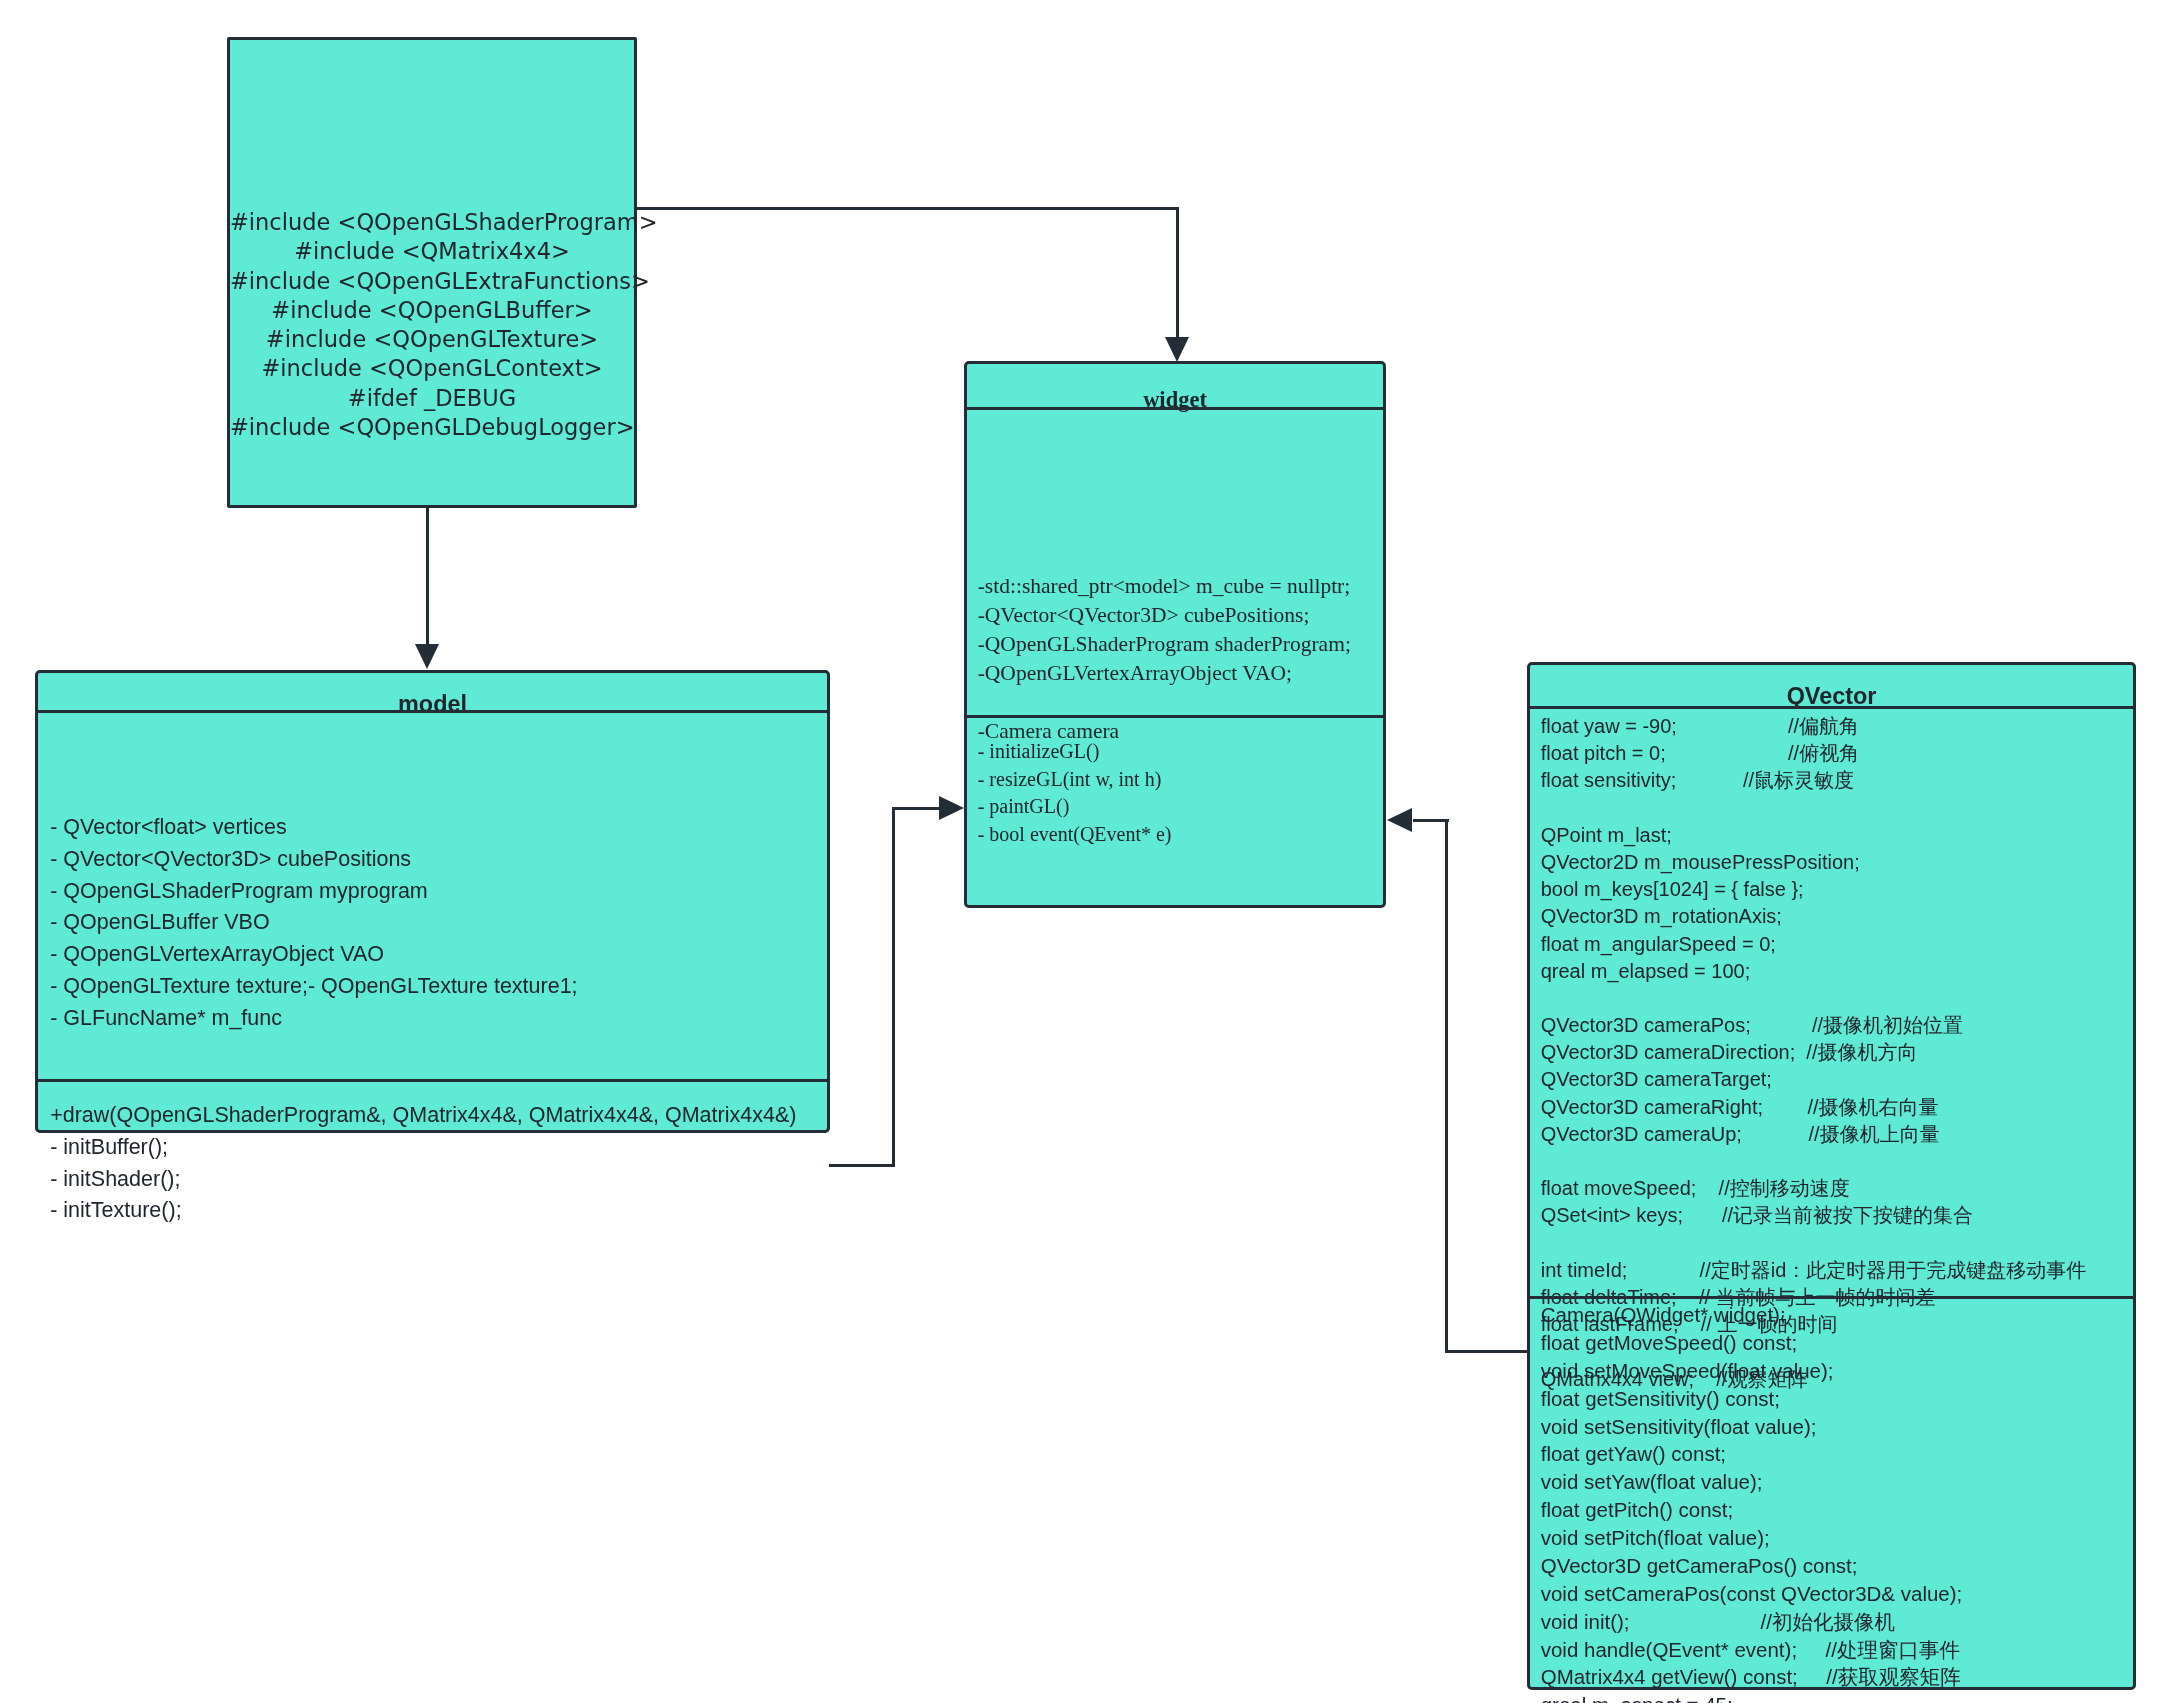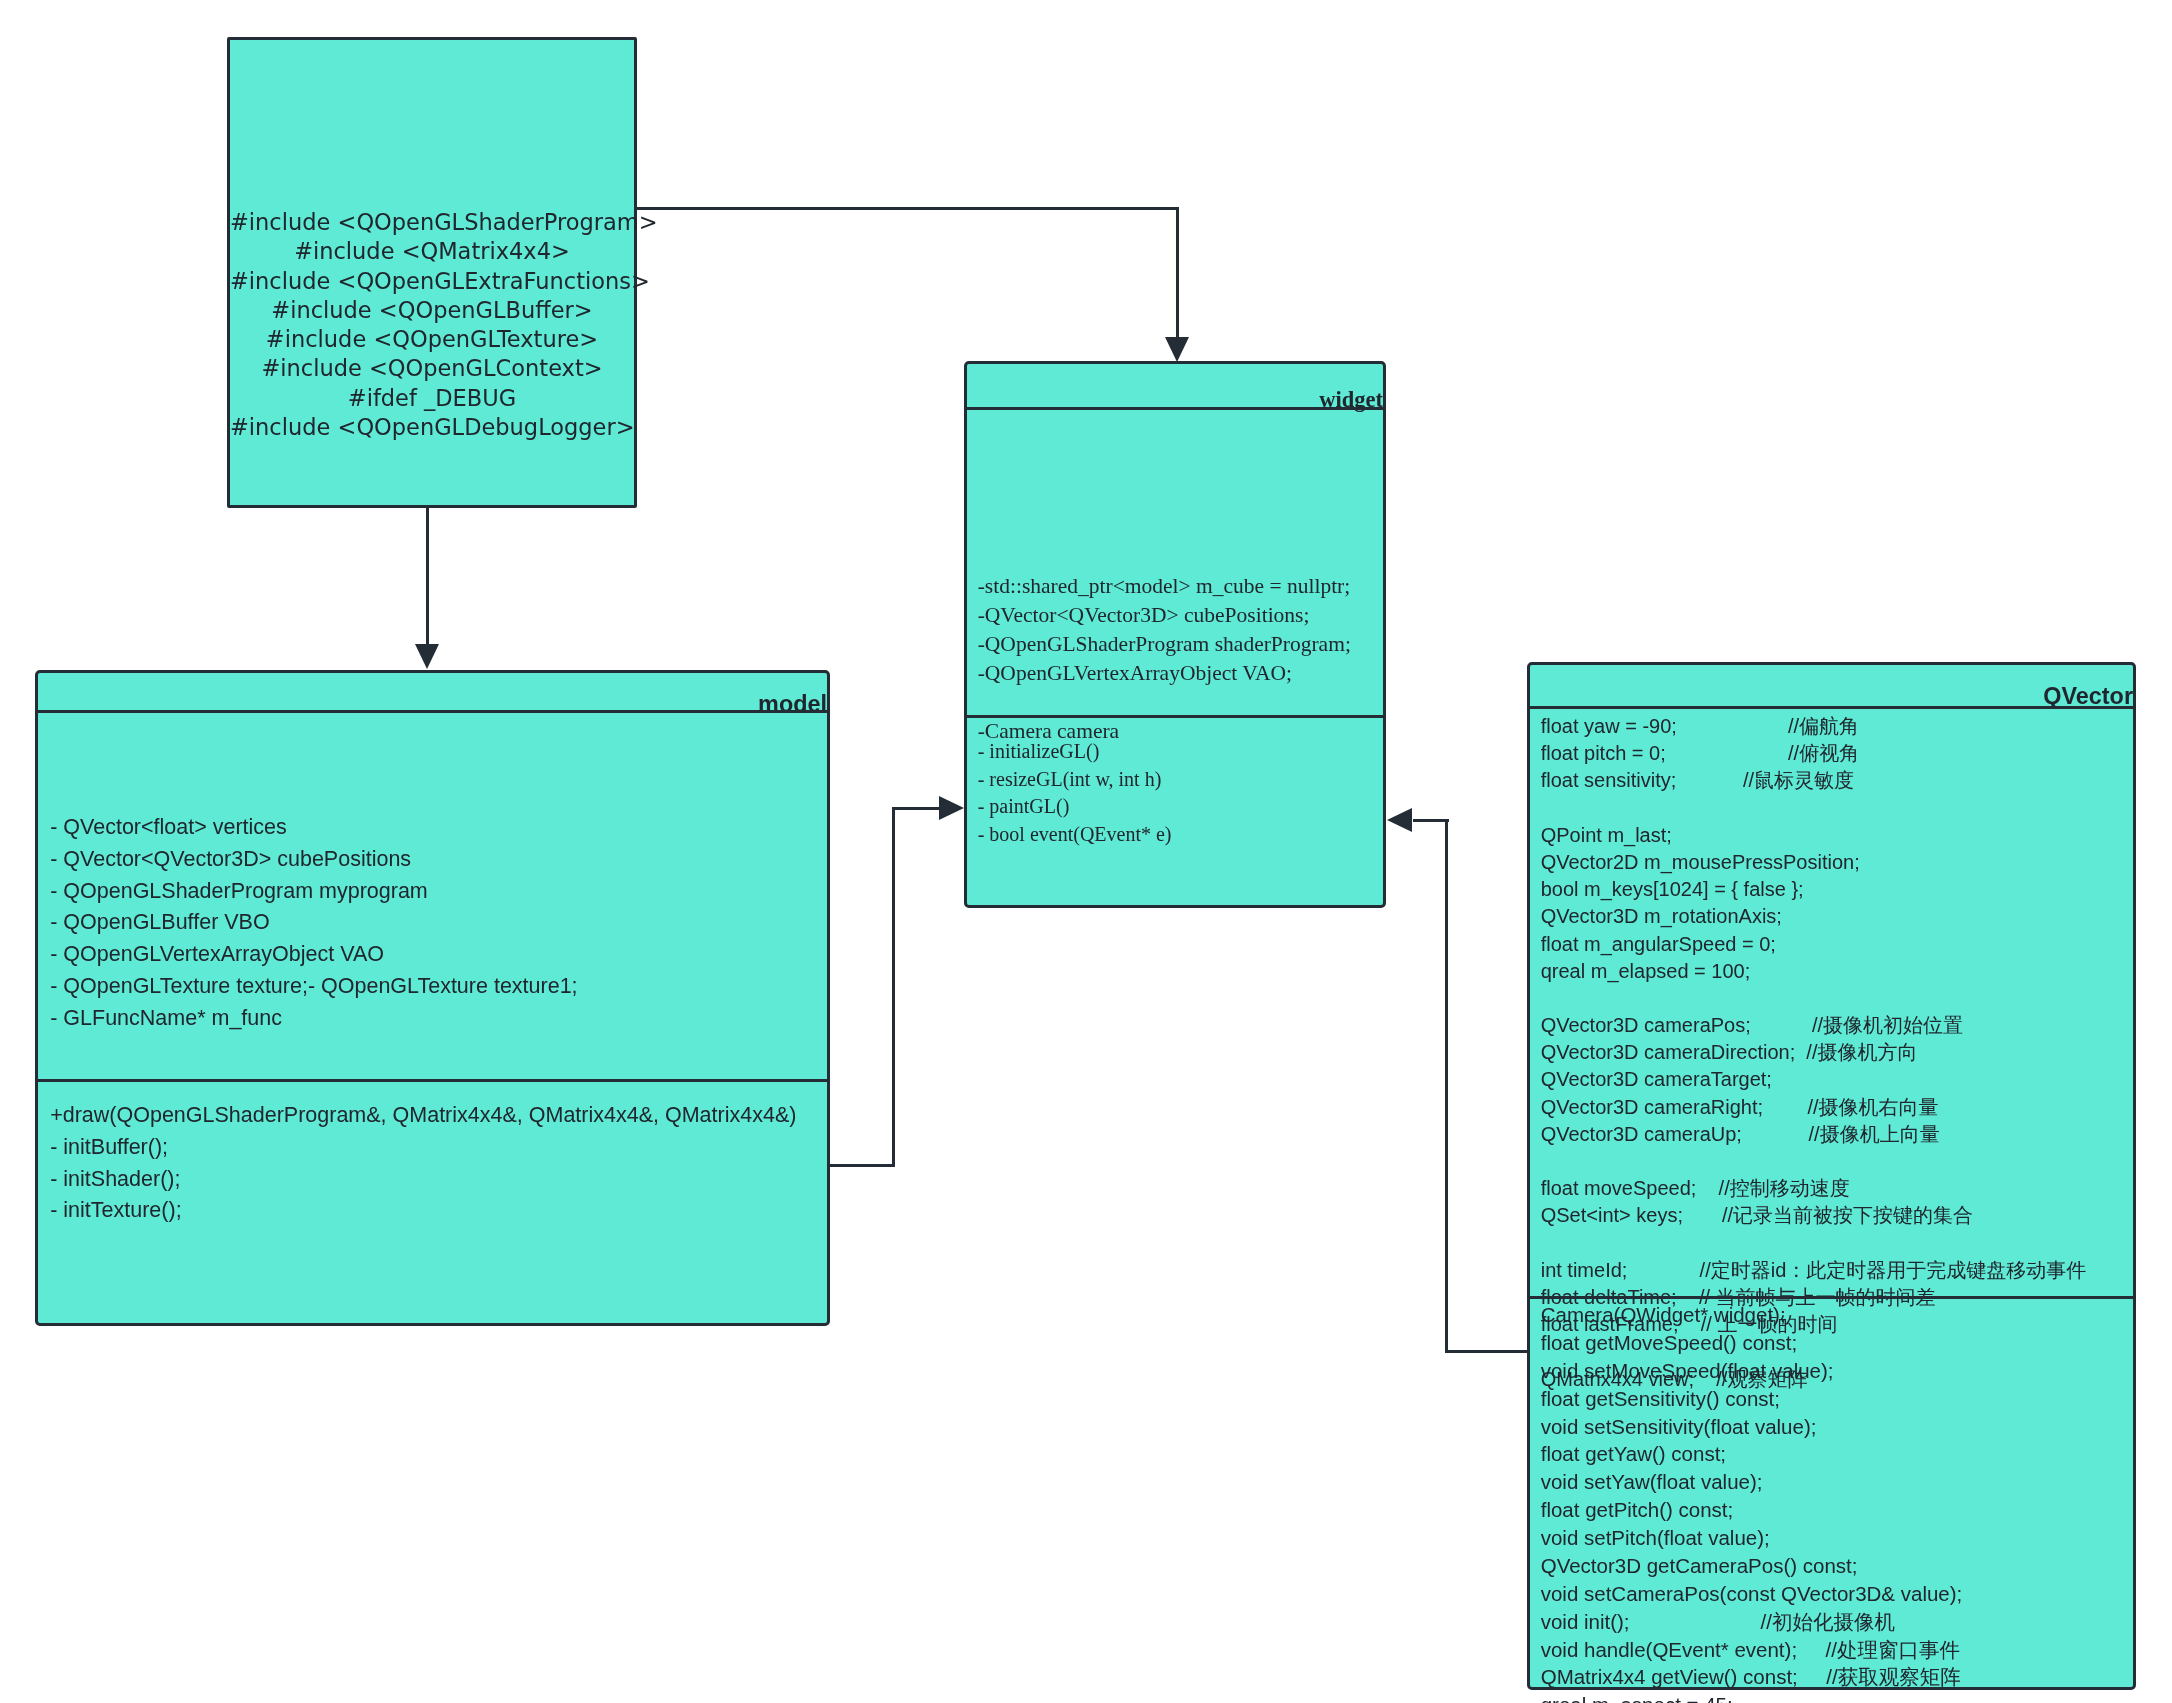--- a/index.html
+++ b/index.html
@@ -5,40 +5,40 @@
   html,body{margin:0;padding:0;background:#ffffff;}
   body{width:2172px;height:1703px;position:relative;overflow:hidden;
        font-family:"Liberation Sans","DejaVu Sans",sans-serif;color:#20262e;}
 
   .stage{position:absolute;left:0;top:0;width:2172px;height:1703px;}
 
   
   .box{position:absolute;box-sizing:border-box;background:#5eead4;
        border:3.4px solid #242c35;border-radius:4.9px;}
   .divider{position:absolute;left:0;right:0;height:3.4px;background:#242c35;}
-  .title{position:absolute;left:0;right:0;text-align:right;font-weight:bold;}
+  .title{position:absolute;left:0;right:0;text-align:center;font-weight:bold;}
   .body-text{position:absolute;white-space:pre;}
 
   
   #includes-box{left:227px;top:37px;width:410px;height:471px;border-radius:2px;}
   #includes-text{left:0;right:0;top:168px;text-align:center;line-height:1.30;
                  font-size:22.5px;font-family:"DejaVu Sans",sans-serif;white-space:pre;}
 
   
   #widget-box{left:964px;top:361px;width:422px;height:547px;}
   #widget-title{top:22.5px;font-size:22.5px;font-family:"Liberation Serif","DejaVu Serif",serif;}
   #widget-div1{top:43px;}
   #widget-div2{top:351px;}
   #widget-attrs{left:10.7px;top:164px;font-size:21.5px;line-height:1.35;
                 font-family:"Liberation Serif","DejaVu Serif",serif;margin-top:44px;}
   #widget-methods{left:10.7px;top:374px;font-size:20px;line-height:1.38;
                   font-family:"Liberation Serif","DejaVu Serif",serif;}
 
   
-  #model-box{left:35px;top:670px;width:795px;height:656px;}
+  #model-box{left:35px;top:670px;width:795px;height:463px;}
   #model-title{top:17.6px;font-size:23.4px;}
   #model-div1{top:37px;}
   #model-div2{top:406px;}
   #model-attrs{left:12.2px;top:139px;font-size:21.5px;line-height:1.48;
                font-family:"Liberation Sans","DejaVu Sans",sans-serif;}
   #model-methods{left:12.2px;top:427px;font-size:21.5px;line-height:1.48;}
 
   
   #camera-box{left:1527px;top:662px;width:609px;height:1028px;}
   #camera-title{top:17.6px;font-size:23.4px;}

